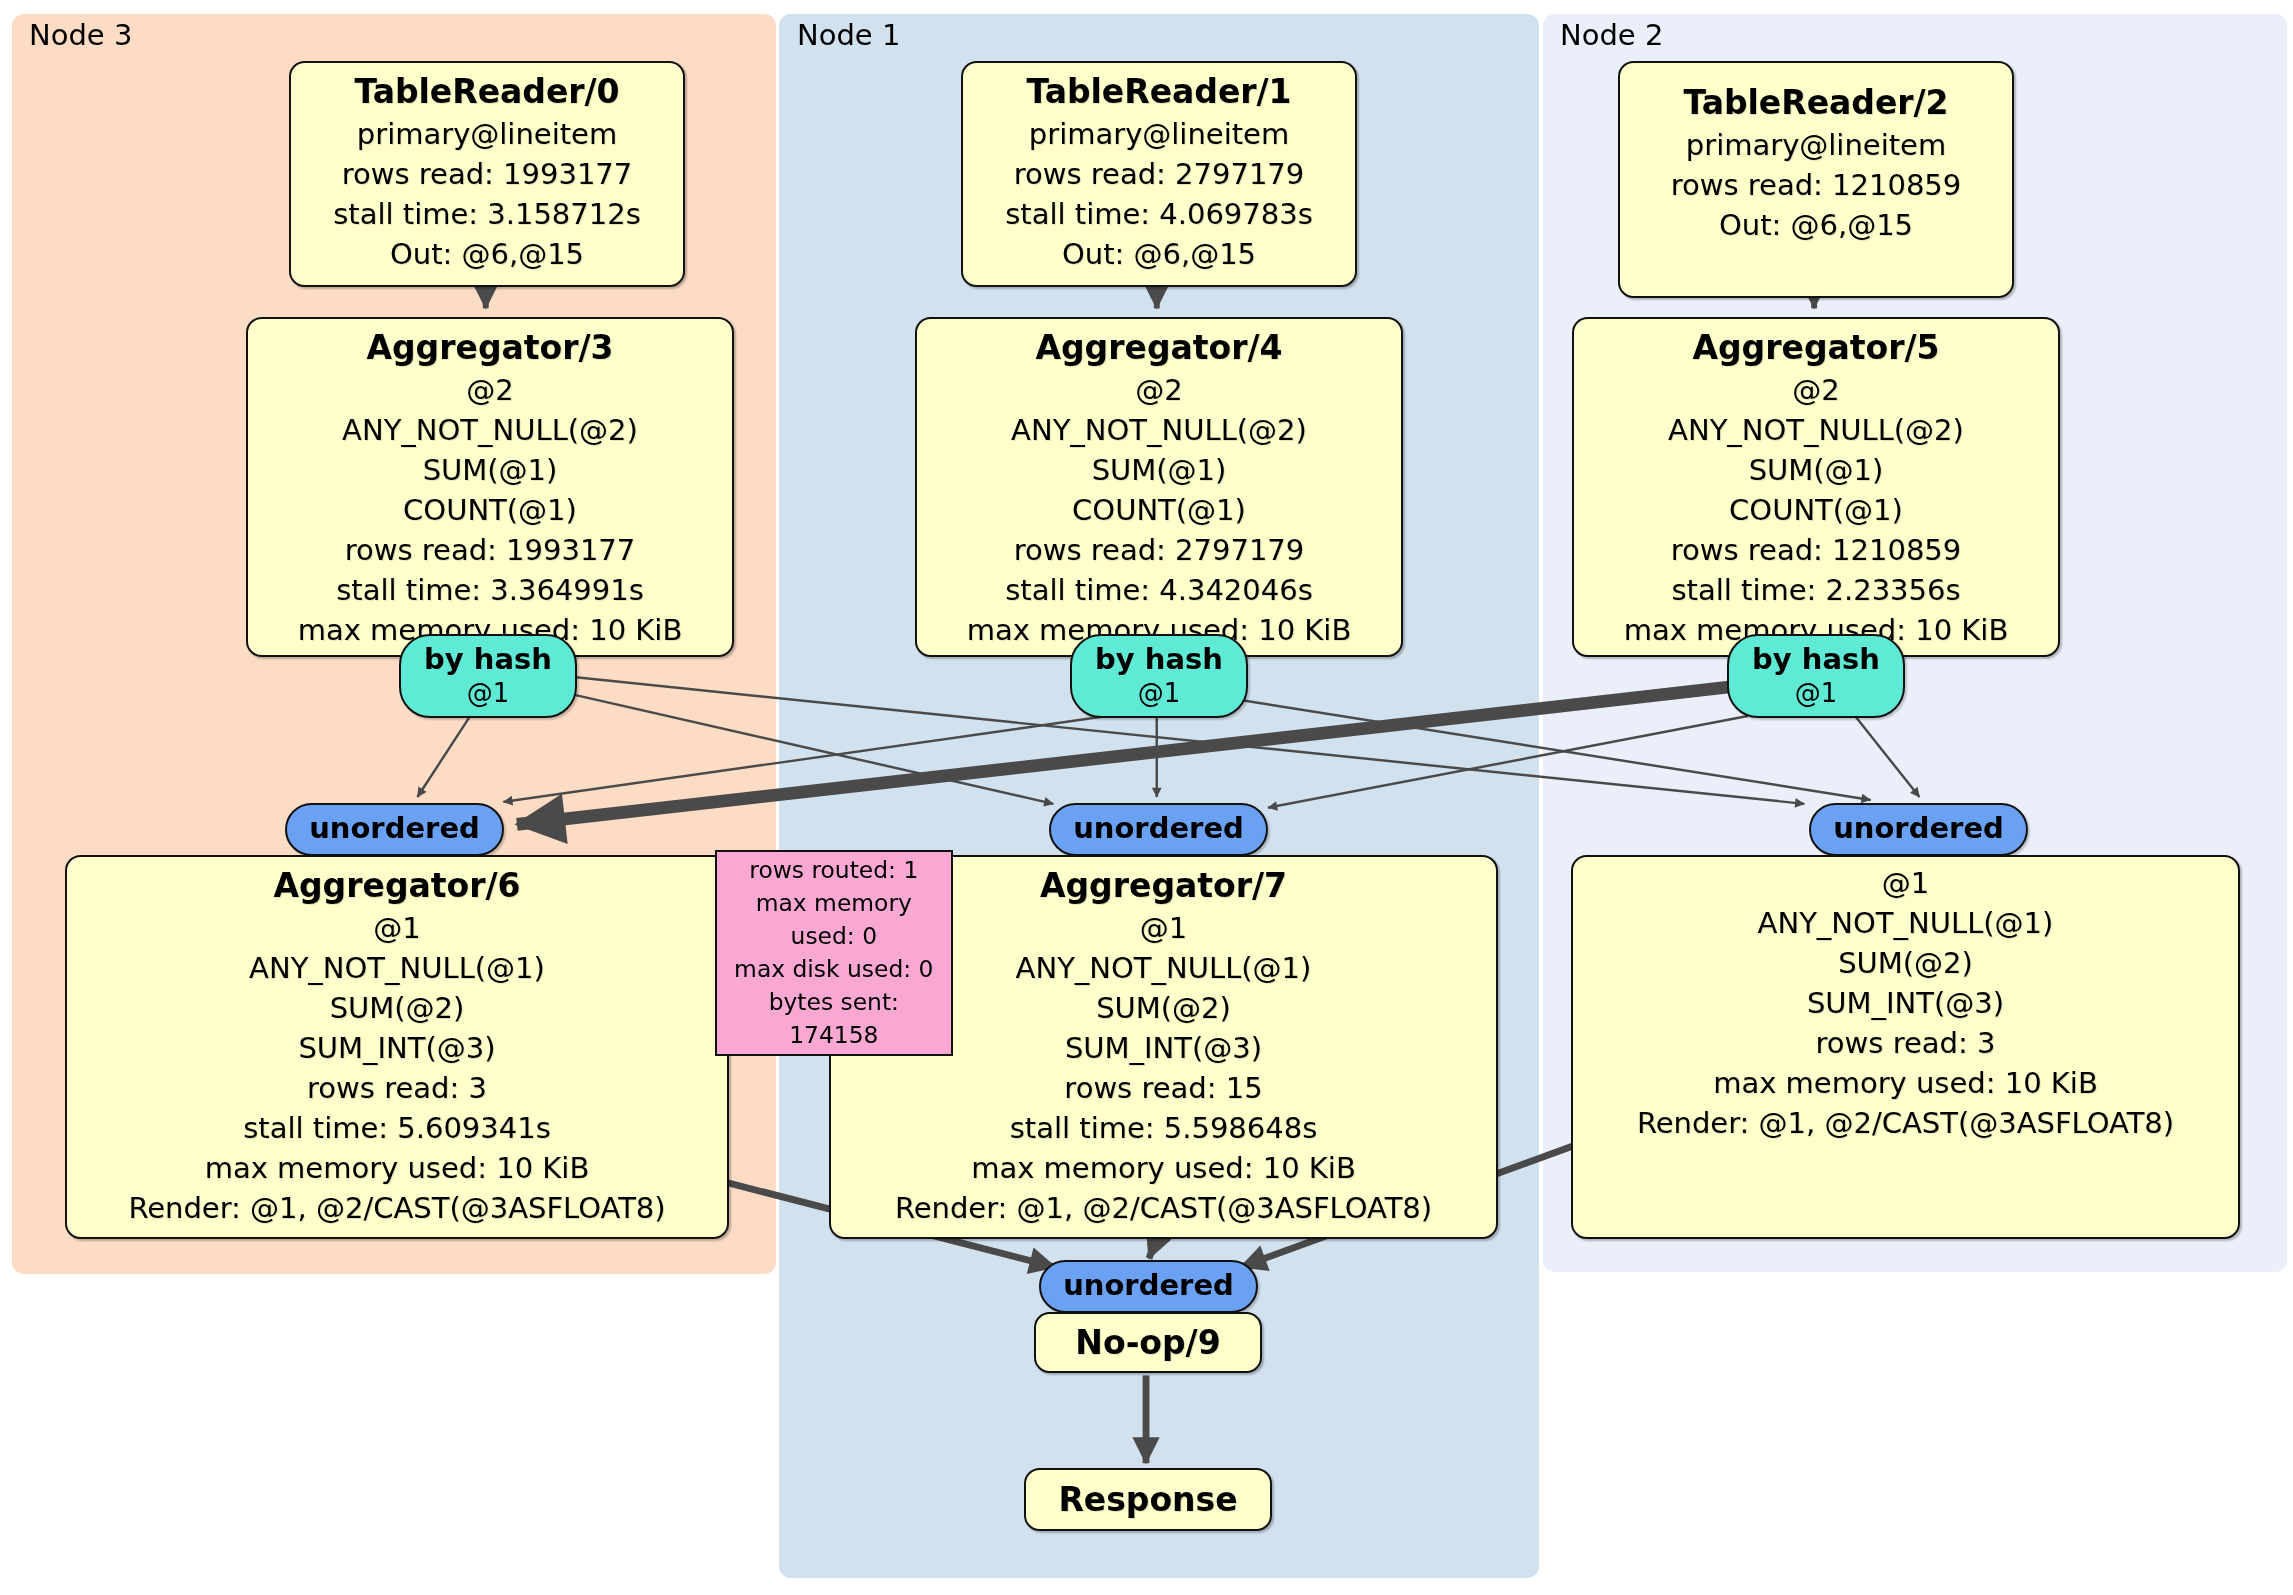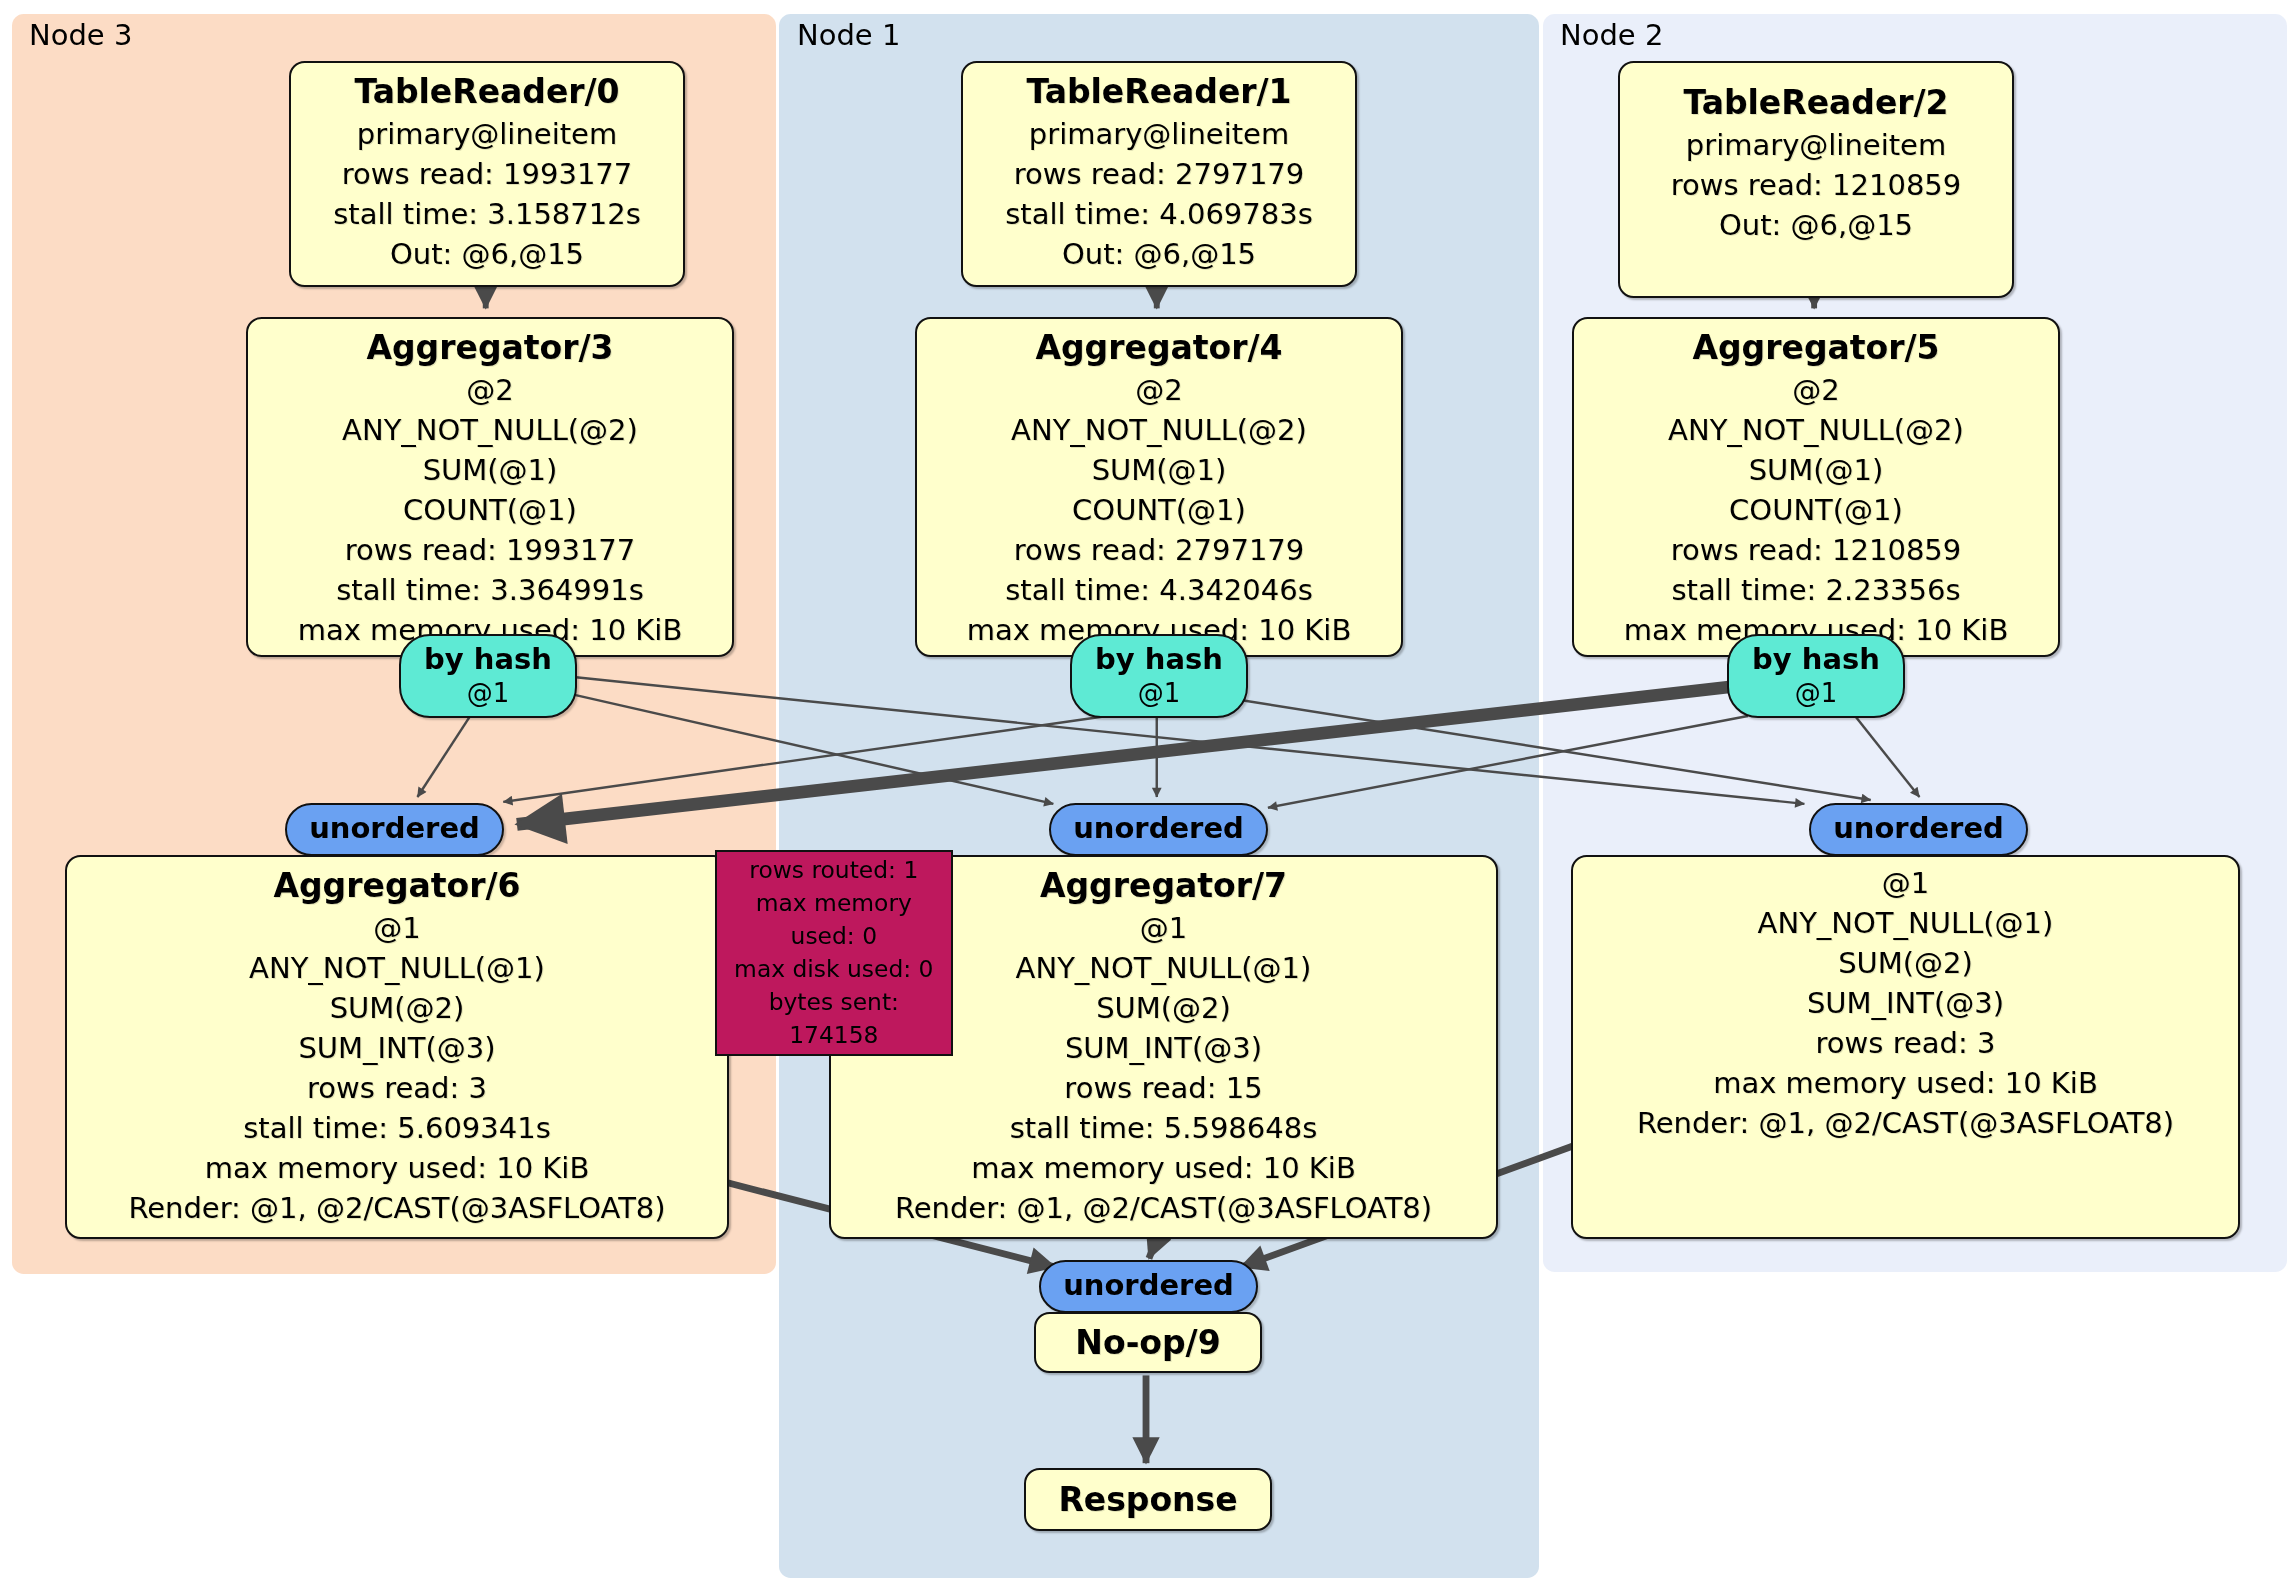--- a/index.html
+++ b/index.html
@@ -12,21 +12,21 @@
         text-shadow:1px 1px 0 rgba(0,0,0,0.12);}
   .pbox .title{font-weight:bold;font-size:33px;line-height:45px;white-space:nowrap;}
   .pbox .line{font-size:29px;line-height:40px;white-space:nowrap;display:block;}
   .pill-hash{position:absolute;background:#5eead4;border:2.9px solid #111;border-radius:31px;
         text-align:center;box-shadow:2px 2px 2px rgba(0,0,0,0.2);}
   .pill-hash .ph-title{font-weight:bold;font-size:29px;line-height:39px;display:block;margin-top:3.9px;}
   .pill-hash .ph-sub{font-size:26px;line-height:29px;display:block;}
   .pill-sync{position:absolute;background:#6aa1f2;border:2.9px solid #111;border-radius:27px;
         text-align:center;font-weight:bold;font-size:29px;line-height:47px;
         box-shadow:2px 2px 2px rgba(0,0,0,0.2);}
-  .tooltip{position:absolute;background:#be185d;border:2px solid #111;text-align:center;
+  .tooltip{position:absolute;background:#f9a8d4;border:2px solid #111;text-align:center;
         font-size:23.4px;line-height:33px;padding:2px 7.8px;}
   svg.edges{position:absolute;left:0;top:0;}
 </style>
 </head>
 <body>
 
 <div class="stage">
 
   <div class="region" style="left:11.7px;top:13.7px;width:764px;height:1260px;background:#fcdcc5;"></div>
   <div class="region" style="left:779px;top:13.7px;width:760px;height:1564px;background:#d2e1ee;"></div>

